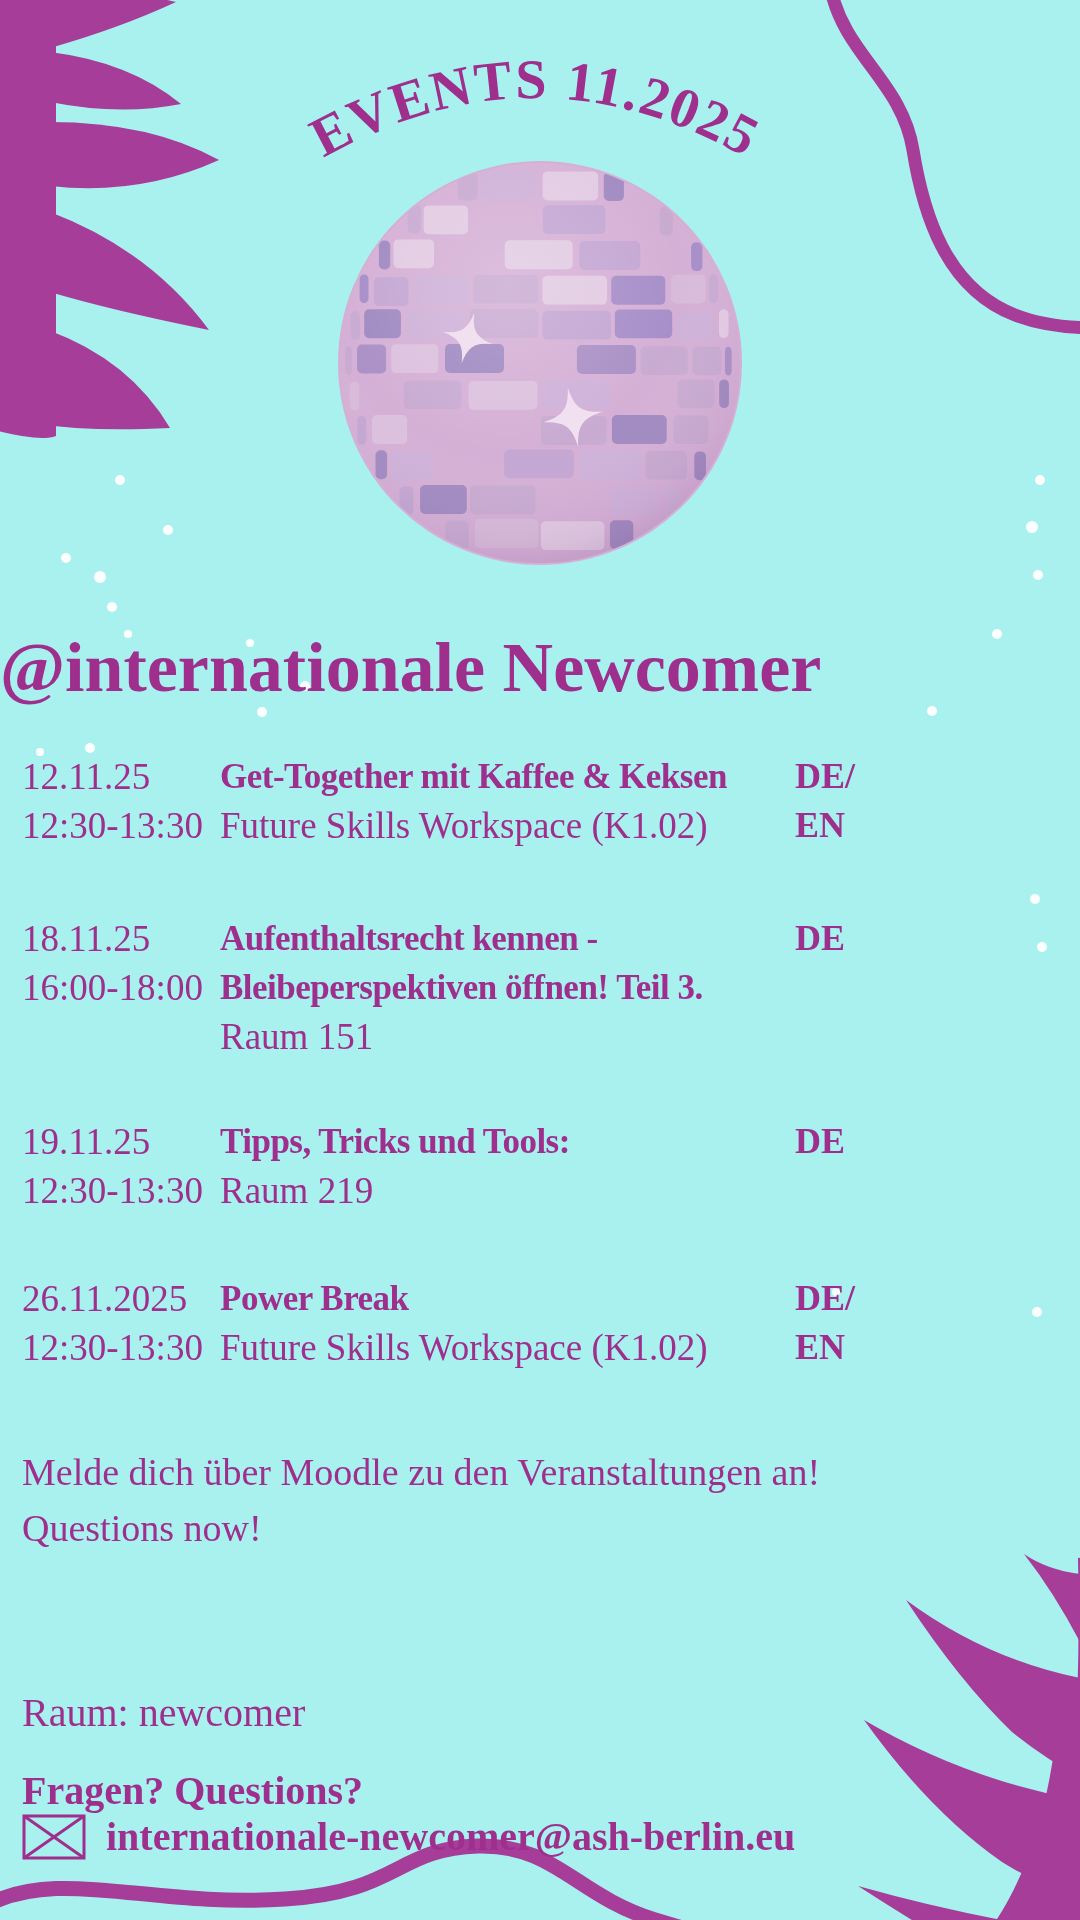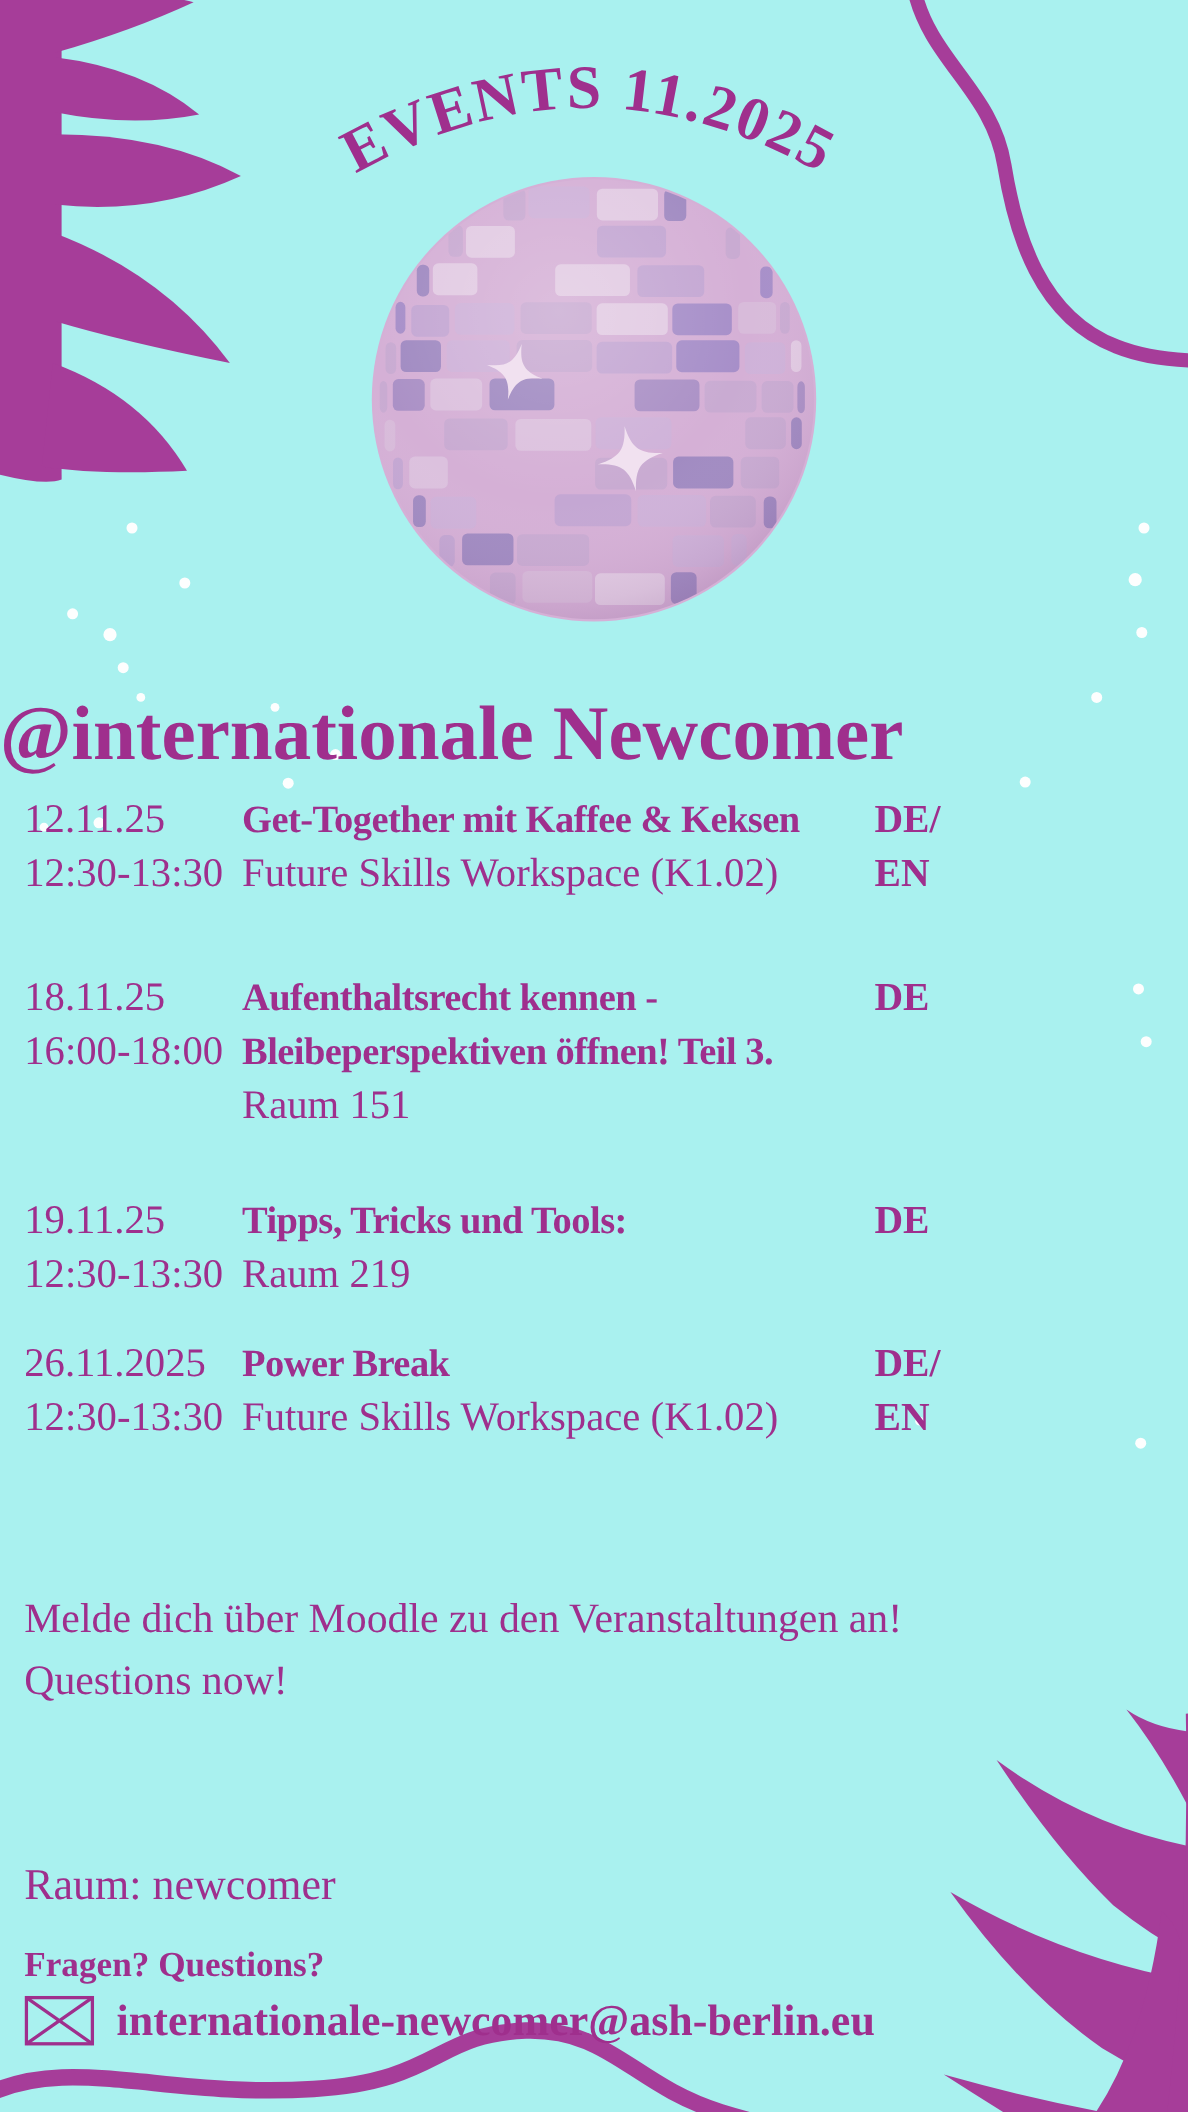--- a/index.html
+++ b/index.html
@@ -22,36 +22,36 @@
     font-size:56px;
     letter-spacing:2px;
     fill:var(--text,#9f2f8d);
   }
   .page-title{
     position:absolute;top:633px;left:0;width:100%;
     margin:0;
     font-size:70px;font-weight:bold;line-height:1;
     color:var(--text,#9f2f8d);
   }
-  .events{position:absolute;top:720px;left:22px;right:25px;}
+  .events{position:absolute;top:752px;left:22px;right:25px;}
   .event{display:grid;grid-template-columns:198px 575px 1fr;margin-bottom:64px;}
   .event:nth-child(2){margin-bottom:56px;}
-  .event:nth-child(3){margin-bottom:32px;}
+  .event:nth-child(3){margin-bottom:59px;}
   .ln{display:block;line-height:49px;white-space:nowrap;}
   .when .ln{font-size:37px;font-weight:400;}
   .title .ln{font-size:35px;font-weight:bold;letter-spacing:-0.5px;}
   .loc{font-size:37px;font-weight:400;}
   .lang .ln{font-size:36px;font-weight:bold;}
   .note{
     position:absolute;top:1444px;left:22px;width:1010px;
     font-size:38px;font-weight:normal;line-height:56px;
   }
   .note span{display:block;}
   .code-line{position:absolute;top:1689px;left:22px;font-size:40px;font-weight:400;}
-  .questions-line{position:absolute;top:1767px;left:22px;font-size:32px;font-weight:bold;}
+  .questions-line{position:absolute;top:1767px;left:22px;font-size:40px;font-weight:bold;}
   .email-line{
     position:absolute;top:1813px;left:22px;
     display:flex;align-items:center;gap:20px;
     font-size:40px;font-weight:bold;
   }
   .mail-icon{width:64px;height:46px;flex:0 0 auto;}
   .mail-icon *{stroke:var(--text,#9f2f8d);stroke-width:3;fill:none;}
 </style>
 </head>
 <body>

